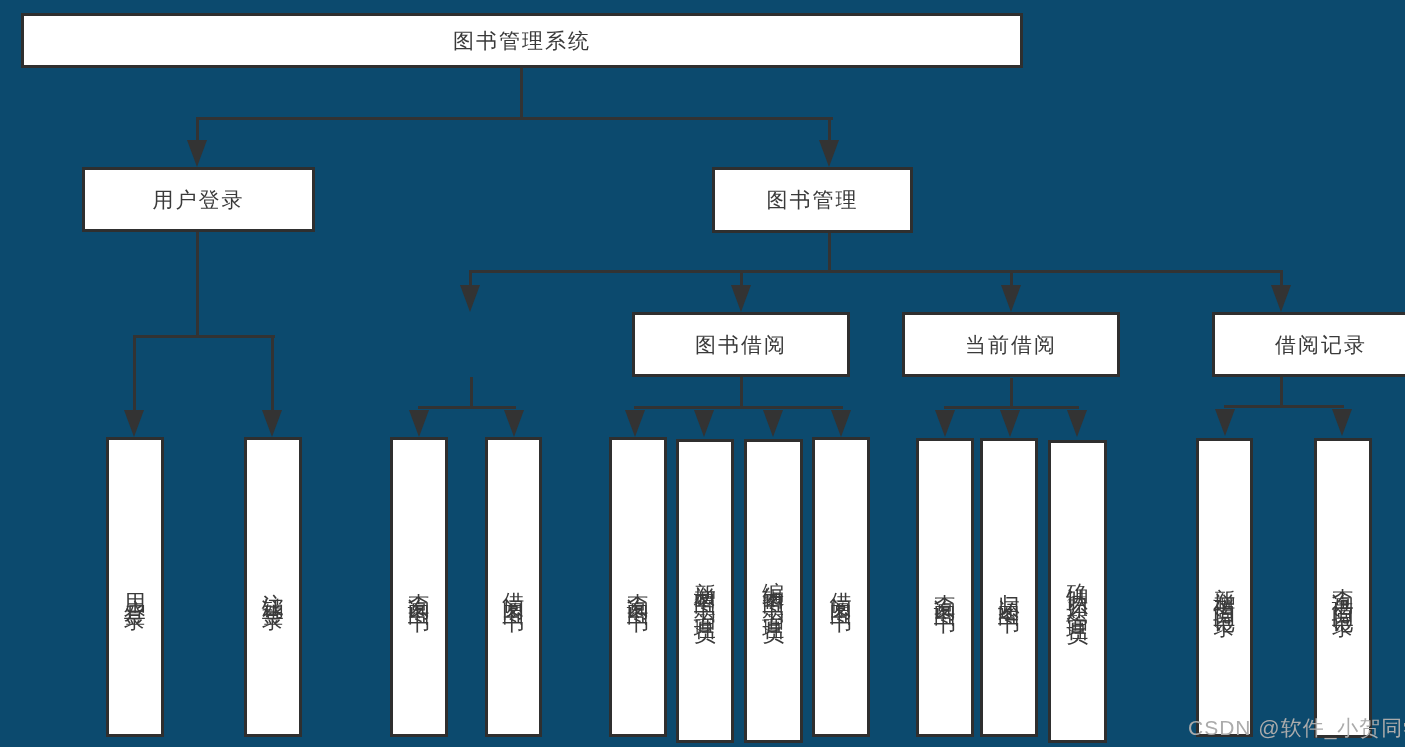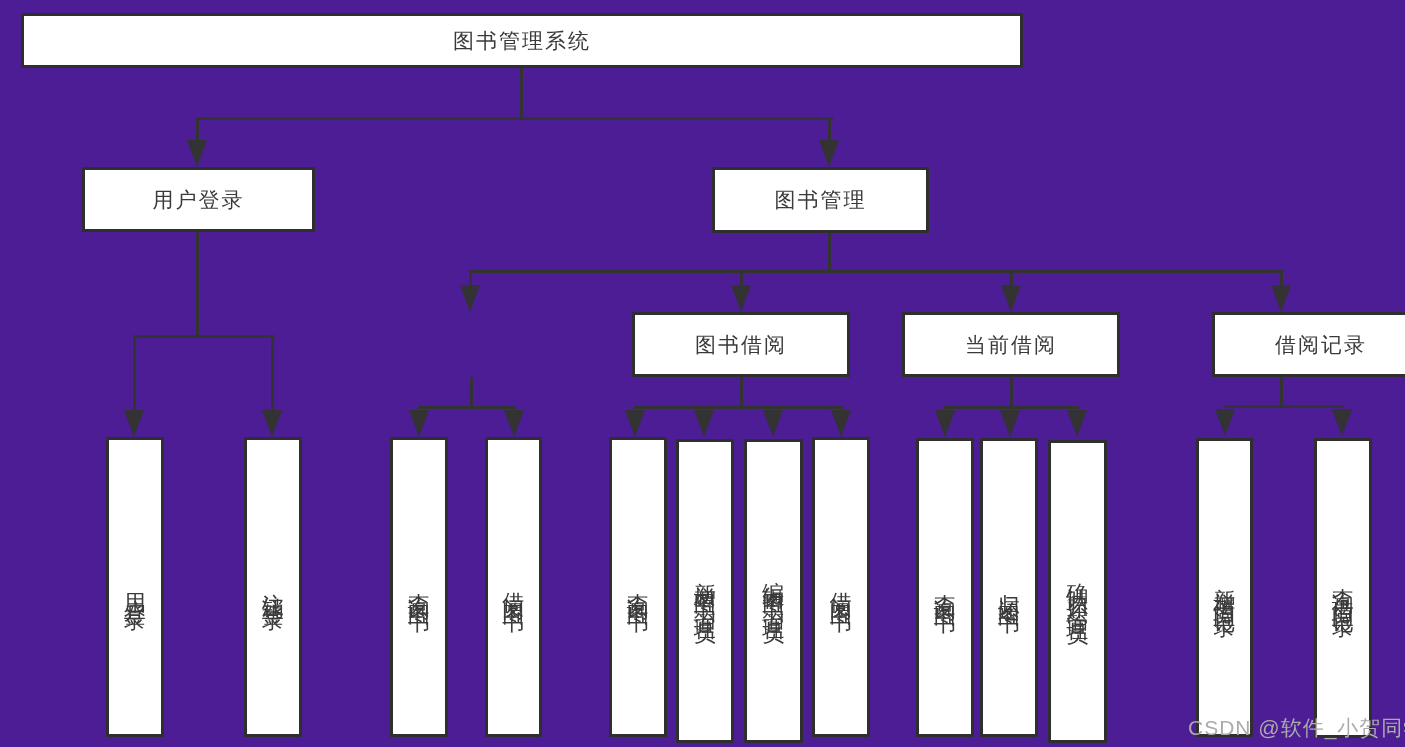--- a/index.html
+++ b/index.html
@@ -1,17 +1,17 @@
 <!DOCTYPE html>
 <html><head>
 <meta charset="utf-8">
 <style>
   html,body { margin:0; padding:0; background:#fff; }
   .stage {
-    position:relative; width:1405px; height:747px; background:#4c1d95;
+    position:relative; width:1405px; height:747px; background:#0c4a6e;
     overflow:hidden; font-family:"Liberation Sans", sans-serif;
   }
   .box {
     position:absolute; background:#ffffff; border:3px solid #2f2f2f;
     box-sizing:border-box; display:flex; align-items:center; justify-content:center;
     color:#3a3a3a; font-size:21px; letter-spacing:2px; z-index:2; text-align:center;
   }
   .vbox {
     writing-mode:vertical-rl; text-orientation:mixed;
     font-size:22px; letter-spacing:6px; line-height:1.25; padding:6px 0;
@@ -36,21 +36,21 @@
   <div class="box" style="left:21px;top:13px;width:1002px;height:55px">图书管理系统</div>
 
   <div class="vline" style="left:520px;top:68px;height:52px"></div>
   <div class="hline" style="left:196px;top:117px;width:637px"></div>
   <div class="vline" style="left:196px;top:117px;height:28px"></div>
   <div class="vline" style="left:828px;top:117px;height:28px"></div>
   <div class="arrow" style="left:187px;top:140px"></div>
   <div class="arrow" style="left:819px;top:140px"></div>
 
   <div class="box" style="left:82px;top:167px;width:233px;height:65px">用户登录</div>
-  <div class="box" style="left:712px;top:167px;width:217px;height:66px">图书管理</div>
+  <div class="box" style="left:712px;top:167px;width:201px;height:66px">图书管理</div>
 
   <div class="vline" style="left:196px;top:232px;height:106px"></div>
   <div class="hline" style="left:133px;top:335px;width:142px"></div>
   <div class="vline" style="left:133px;top:335px;height:79px"></div>
   <div class="vline" style="left:271px;top:335px;height:79px"></div>
   <div class="arrow" style="left:124px;top:410px"></div>
   <div class="arrow" style="left:262px;top:410px"></div>
 
   <div class="vline" style="left:828px;top:233px;height:40px"></div>
   <div class="hline" style="left:469px;top:270px;width:814px"></div>

